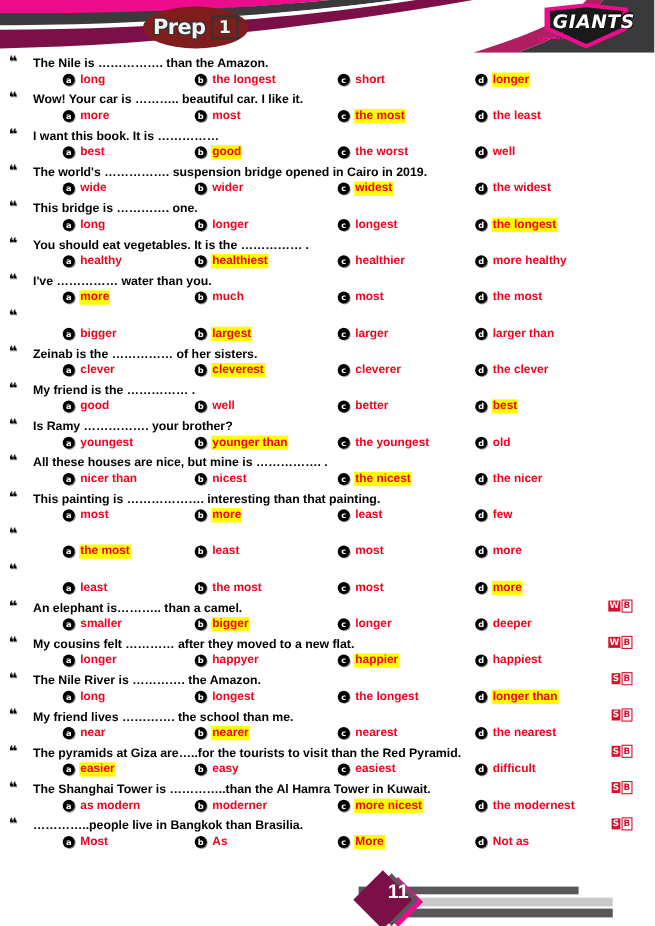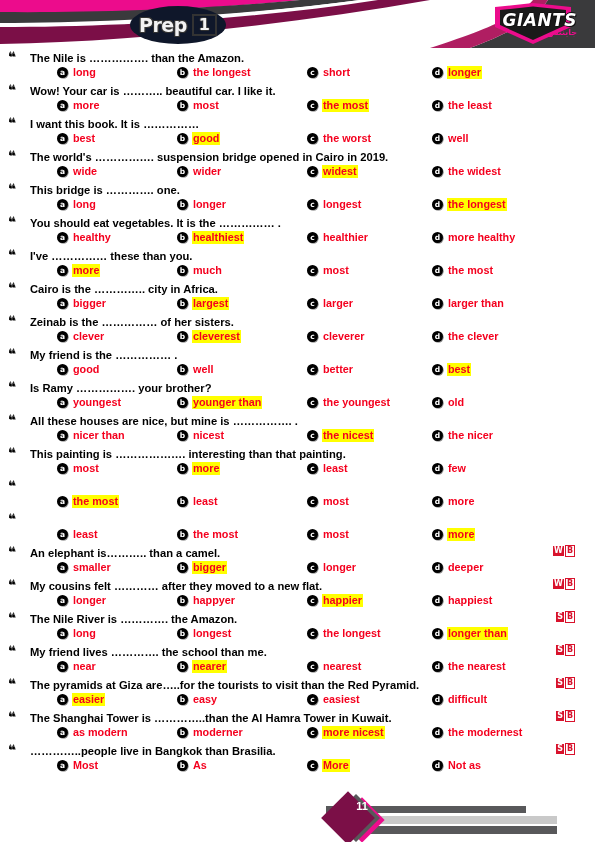--- a/index.html
+++ b/index.html
@@ -25,21 +25,21 @@
     overflow: hidden;
   }
   .hdr-svg { display: block; }
 
   .prep-badge {
     position: absolute;
     left: 130px;
     top: 6px;
     width: 96px;
     height: 38px;
-    background: #0f172a;
+    background: #7f1d1d;
     border-radius: 48px / 19px;
     display: flex;
     align-items: center;
     justify-content: center;
     gap: 5px;
   }
   .prep-text {
     font-family: "DejaVu Sans", sans-serif;
     font-weight: bold;
     font-size: 19px;
@@ -76,21 +76,21 @@
     font-weight: bold;
     font-style: italic;
     font-size: 17px;
     color: #ffffff;
     letter-spacing: 0.5px;
     text-shadow: 1px 1px 0 #111, -1px 0 0 #111, 0 -1px 0 #111;
   }
   .logo-sub {
     position: absolute;
     top: 25px; left: 0; right: 0;
-    text-align: right;
+    text-align: left;
     font-family: "DejaVu Sans", sans-serif;
     font-weight: bold;
     font-size: 8px;
     color: #ec0c8c;
   }
 
   
   .sheet {
     position: absolute;
     top: 48px;
@@ -205,21 +205,21 @@
     height: 52px;
   }
   .page-num {
     position: absolute;
     left: 345px;
     top: 800px;
     width: 34px;
     text-align: center;
     font-family: "Liberation Sans", sans-serif;
     font-weight: bold;
-    font-size: 11px;
+    font-size: 18px;
     color: #ffffff;
     z-index: 5;
   }
 </style>
 </head>
 <body>
 
 <div class="header">
   <svg class="hdr-svg" width="595" height="48" viewBox="0 0 595 48">
     <rect x="0" y="0" width="595" height="48" fill="#ffffff"></rect>
@@ -372,42 +372,42 @@
           <span class="opt-letter">c</span>
           <span class="opt-text">healthier</span>
         </div>
         <div class="opt c3">
           <span class="opt-letter">d</span>
           <span class="opt-text">more healthy</span>
         </div>
       </div>
     </div>
     <div class="q-block">
-      <div class="q-line"><span class="bullet">❝</span><span class="q-text">I've …………… these than you.</span></div>
+      <div class="q-line"><span class="bullet">❝</span><span class="q-text">I've …………… water than you.</span></div>
       <div class="opt-line">
         <div class="opt c0">
           <span class="opt-letter">a</span>
           <span class="opt-text hl">more</span>
         </div>
         <div class="opt c1">
           <span class="opt-letter">b</span>
           <span class="opt-text">much</span>
         </div>
         <div class="opt c2">
           <span class="opt-letter">c</span>
           <span class="opt-text">most</span>
         </div>
         <div class="opt c3">
           <span class="opt-letter">d</span>
           <span class="opt-text">the most</span>
         </div>
       </div>
     </div>
     <div class="q-block">
-      <div class="q-line"><span class="bullet">❝</span><span class="q-text">Cairo is the ………….. city in Africa.</span></div>
+      <div class="q-line"><span class="bullet">❝</span></div>
       <div class="opt-line">
         <div class="opt c0">
           <span class="opt-letter">a</span>
           <span class="opt-text">bigger</span>
         </div>
         <div class="opt c1">
           <span class="opt-letter">b</span>
           <span class="opt-text hl">largest</span>
         </div>
         <div class="opt c2">

